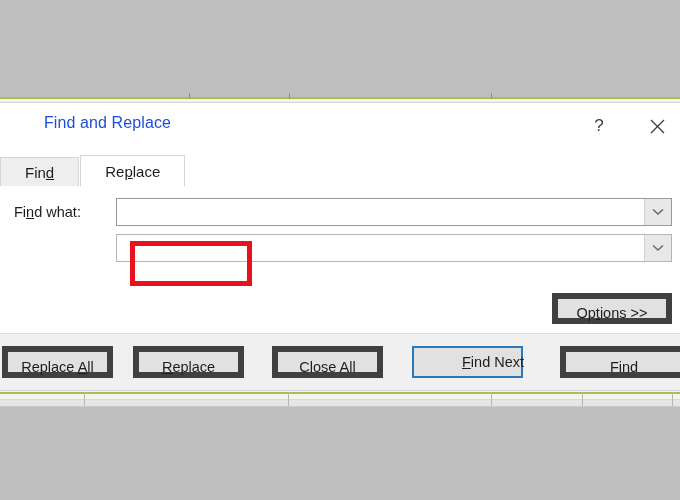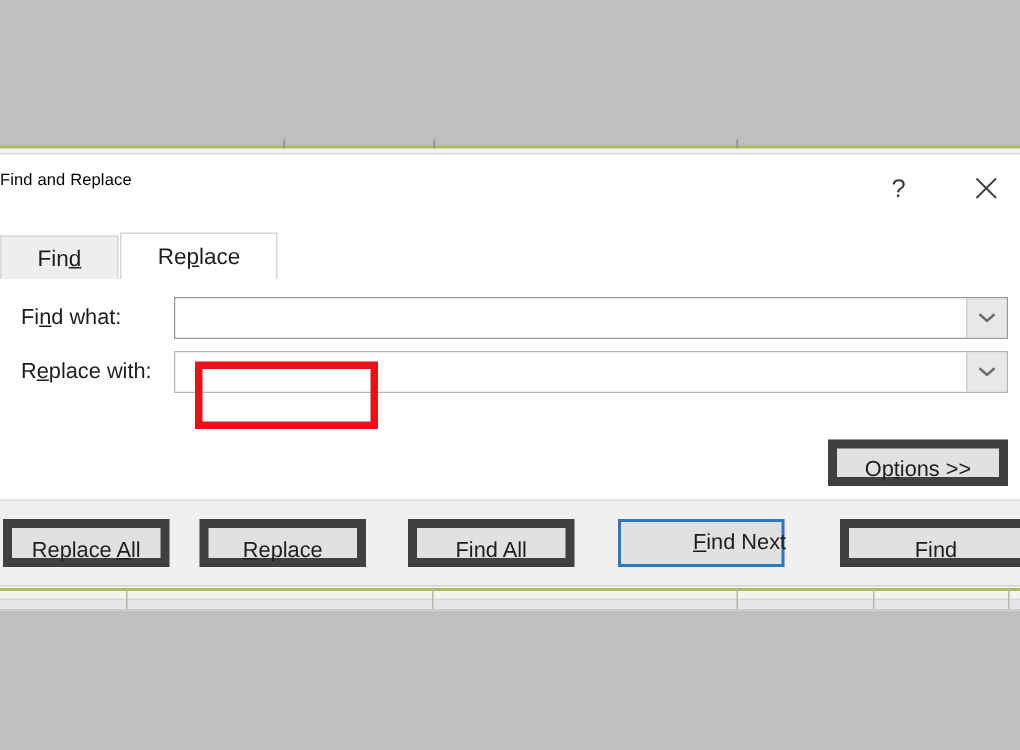--- a/index.html
+++ b/index.html
@@ -119,24 +119,25 @@
   
   .titlebar {
     position: relative;
     height: 44px;
     background: #ffffff;
   }
   .titlebar .title {
     position: absolute;
     left: 0px;
     top: 11px;
-    font-size: 11px;
-    color: #000000;
+    font-size: 16px;
+    color: #1d4ed8;
     letter-spacing: 0.1px;
     white-space: nowrap;
+    padding-left: 44px;
   }
   .titlebar .ctl {
     position: absolute;
     top: 8px;
     width: 46px;
     height: 30px;
     line-height: 30px;
     text-align: center;
     color: #3c3c3c;
     cursor: default;
@@ -381,21 +382,20 @@
           <div class="field-input" placeholder=""></div>
           <div class="field-drop">
             <svg class="chev" width="12" height="8" viewBox="0 0 12 8">
               <polyline points="1,1.5 6,6 11,1.5" fill="none" stroke="#6b6b6b" stroke-width="1.6"></polyline>
             </svg>
           </div>
         </div>
       </div>
 
       <div class="field-row">
-        <div class="field-label">R<span class="u">e</span>place with:</div>
         <div class="field-box">
           <div class="field-input" placeholder=""></div>
           <div class="field-drop">
             <svg class="chev" width="12" height="8" viewBox="0 0 12 8">
               <polyline points="1,1.5 6,6 11,1.5" fill="none" stroke="#6b6b6b" stroke-width="1.6"></polyline>
             </svg>
           </div>
         </div>
       </div>
 
@@ -407,21 +407,21 @@
     </div>
 
     <div class="footer">
       <div class="btn footer-btn b-replace-all">
         <span>Replace <span class="u">A</span>ll</span>
       </div>
       <div class="btn footer-btn b-replace">
         <span><span class="u">R</span>eplace</span>
       </div>
       <div class="btn footer-btn b-find-all">
-        <span>Find All</span>
+        <span>Close All</span>
       </div>
       <div class="btn footer-btn default b-find-next">
         <span><span class="u">F</span>ind Next</span>
       </div>
       <div class="btn footer-btn b-close">
         <span>Find</span>
       </div>
     </div>
 
   </div>

